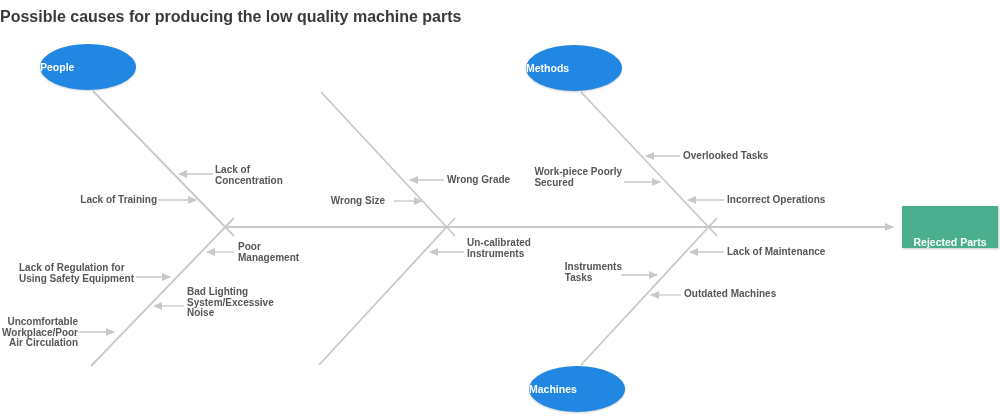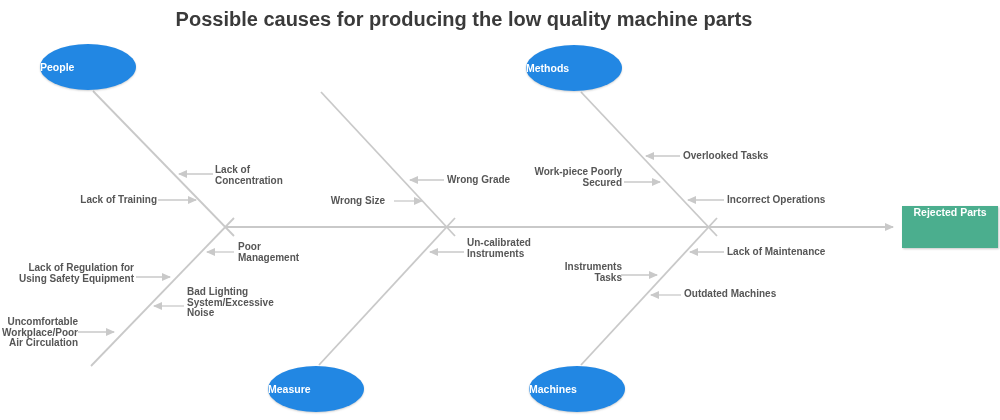--- a/index.html
+++ b/index.html
@@ -10,43 +10,43 @@
     font-family: "Liberation Sans", sans-serif;
     position: relative; overflow: hidden;
   }
   .canvas { position: absolute; inset: 0; }
   svg.skeleton { position: absolute; left: 0; top: 0; }
   .bone { stroke: var(--line, #C9C9C9); stroke-width: 1.8; fill: none; }
   .conn { stroke: var(--line, #C9C9C9); stroke-width: 1.3; fill: none; }
   .arrowhead { fill: var(--line, #C9C9C9); }
   .title {
     position: absolute; left: 0; top: 8px; width: 928px;
-    text-align: center; font-size: 20px; font-weight: 700;
+    text-align: left; font-size: 16px; font-weight: 700;
     color: var(--title-text, #3A3A3A);
   }
   .cat {
     position: absolute; border-radius: 50%;
     background: var(--category-fill, #2287E3);
     display: flex; align-items: center; justify-content: flex-start;
     box-shadow: 0 1px 2px rgba(0,0,0,.18);
   }
   .cat span { color: var(--shape-text, #fff); font-size: 10.5px; font-weight: 700; }
   .effect {
     position: absolute; left: 902px; top: 206px; width: 96px; height: 42px;
     border-radius: 0; background: var(--effect-fill, #4BAE8E);
-    display: flex; align-items: flex-start; justify-content: center;
+    display: flex; align-items: flex-end; justify-content: center;
     box-shadow: 1px 1px 2px rgba(0,0,0,.22);
   }
   .effect span { color: var(--shape-text, #fff); font-size: 10.5px; font-weight: 700; }
   .cause {
     position: absolute; font-size: 10px; font-weight: 700;
     line-height: 10.5px; color: var(--label-text, #565656);
     white-space: pre-line;
   }
-  .ta-r { text-align: right; }
+  .ta-r { }
   .ta-c { text-align: right; }
 </style>
 </head>
 <body>
 
 <div class="canvas">
 
   <svg class="skeleton" width="1000" height="420" viewBox="0 0 1000 420">
     <defs>
       <marker id="arw" markerUnits="userSpaceOnUse" markerWidth="9" markerHeight="8" refX="8" refY="4" orient="auto">
@@ -82,23 +82,20 @@
 
   <div class="title">Possible causes for producing the low quality machine parts</div>
 
   <div class="cat" style="left:40px;top:44px;width:96px;height:46px">
     <span>People</span>
   </div>
   <div class="cat" style="left:526px;top:45px;width:96px;height:46px">
     <span>Methods</span>
   </div>
 
-  <div class="cat" style="left:268px;top:366px;width:96px;height:46px">
-    <span>Measure</span>
-  </div>
   <div class="cat" style="left:529px;top:366px;width:96px;height:46px">
     <span>Machines</span>
   </div>
 
   <div class="effect">
     <span>Rejected Parts</span>
   </div>
 
   <div class="cause" style="left:215px;top:165px">Lack of
 Concentration</div>

